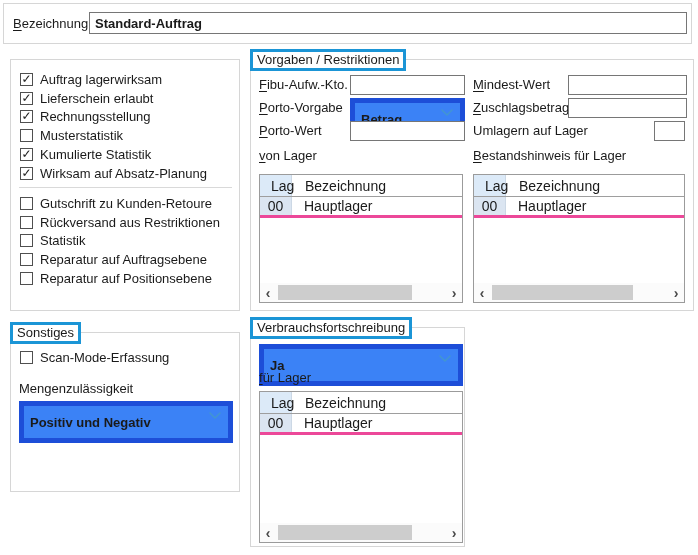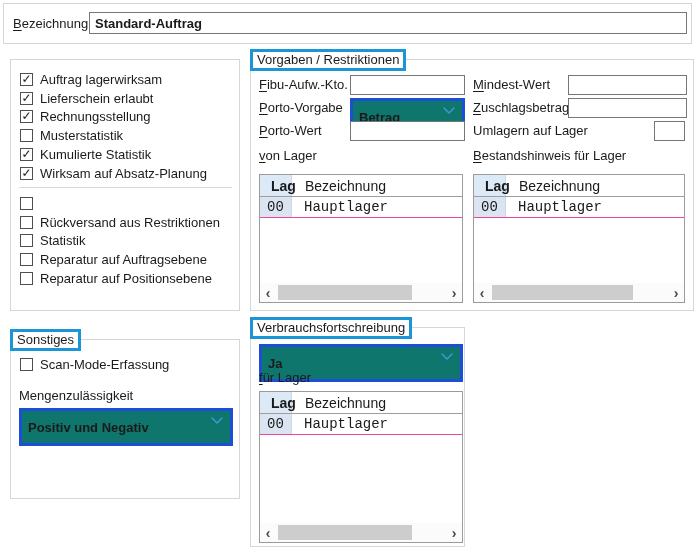--- a/index.html
+++ b/index.html
@@ -15,46 +15,46 @@
   .topbox-label { position:absolute; left:9px; top:0; height:39px; display:flex; align-items:center; }
   .bez-input { position:absolute; left:85px; top:8px; width:598px; height:22px; box-sizing:border-box;
     border:1px solid #767676; font-family:inherit; font-size:13px; font-weight:bold; color:#1a1a1a; padding:0 5px; outline:none; }
 
   
   .groupbox { position:absolute; border:1px solid #d6d6d6; box-sizing:border-box; background:#fff; }
   .gb-label { position:absolute; top:-11px; left:-1px; background:#ffffff; border:3px solid #1b95d6;
     padding:0 4px; height:16px; line-height:16px; white-space:nowrap; }
   .gb-auftrag   { left:10px;  top:59px;  width:230px; height:252px; }
   .gb-vorgaben  { left:250px; top:59px;  width:444px; height:252px; }
-  .gb-sonstiges { left:10px;  top:339px; width:230px; height:160px; }
+  .gb-sonstiges { left:10px;  top:332px; width:230px; height:160px; }
   .gb-verbrauch { left:250px; top:327px; width:215px; height:220px; }
 
   
   .cb-row { position:absolute; left:9px; height:18px; display:flex; align-items:center; gap:7px; white-space:nowrap; }
   .checkbox { width:13px; height:13px; flex:none; border:1px solid #4f4f4f; background:#fff; position:relative; box-sizing:border-box; }
   .checkbox[data-checked="true"]::before { content:"✓"; position:absolute; left:0; top:-2px; width:11px;
     text-align:center; font-size:12px; line-height:14px; color:#1b1b1b; }
   .separator { position:absolute; left:8px; width:213px; height:1px; background:#d9d9d9; }
 
   
   .flabel { position:absolute; height:20px; line-height:20px; white-space:nowrap; }
   .tinput { position:absolute; height:20px; box-sizing:border-box; border:1px solid #767676;
     font-family:inherit; font-size:13px; color:#1a1a1a; padding:0 4px; outline:none; }
-  .dropdown { position:absolute; height:20px; box-sizing:border-box; border:3px solid #1d4ed8; background:#0f766e;
+  .dropdown { position:absolute; height:20px; box-sizing:border-box; border:5px solid #1d4ed8; background:#3b82f6;
     display:flex; align-items:center; padding:16px 6px; font-weight:bold; cursor:default; }
   .dropdown svg { position:absolute; right:7px; top:6px; }
 
   
   .lager-table { position:absolute; border:1px solid #9b9b9b; box-sizing:border-box; background:#fff;
     display:flex; flex-direction:column; font-size:14px; }
   .lt-head { display:flex; height:22px; flex:none; border-bottom:1px solid #9e9e9e; box-sizing:border-box; }
   .lt-lag { width:32px; flex:none; box-sizing:border-box; border-right:1px solid #ccd8e5; }
-  .lt-head .lt-lag { background:#dceaf8; display:flex; align-items:center; padding-left:11px;font-weight:bold; }
+  .lt-head .lt-lag { background:#dceaf8; display:flex; align-items:center; padding-left:11px; }
   .lt-head .lt-bez { display:flex; align-items:center; padding-left:13px; }
-  .lt-row { display:flex; height:21px; flex:none; border-bottom:1px solid #ec4899; box-sizing:border-box;font-family:Liberation Mono, monospace; }
+  .lt-row { display:flex; height:21px; flex:none; border-bottom:3px solid #ec4899; box-sizing:border-box; }
   .lt-row .lt-lag { background:#dbe5f1; display:flex; align-items:center; justify-content:center; }
   .lt-row .lt-bez { display:flex; align-items:center; padding-left:12px; }
   .lt-fill { flex:1; }
   .lt-scroll { height:19px; flex:none; display:flex; background:#fbfbfb; }
   .lt-arrow { width:16px; flex:none; display:flex; align-items:center; justify-content:center;
     color:#4a4a4a; font-size:14px; font-weight:bold; cursor:default; }
   .lt-track { flex:1; position:relative; margin:2px 0; }
   .lt-thumb { position:absolute; left:2px; top:0; bottom:0; width:79%; background:#cdcdcd; }
 </style>
 </head>
@@ -89,20 +89,21 @@
   </div>
   <div class="cb-row" style="top:85px">
     <span class="checkbox" data-checked="true"></span>
     <span>Kumulierte Statistik</span>
   </div>
 
   <div class="separator" style="top:127px"></div>
 
   <div class="cb-row" style="top:134px">
     <span class="checkbox" data-checked="false"></span>
+    <span>Gutschrift zu Kunden-Retoure</span>
   </div>
   <div class="cb-row" style="top:153px">
     <span class="checkbox" data-checked="false"></span>
     <span>Rückversand aus Restriktionen</span>
   </div>
   <div class="cb-row" style="top:171px">
     <span class="checkbox" data-checked="false"></span>
     <span>Statistik</span>
   </div>
   <div class="cb-row" style="top:190px">

